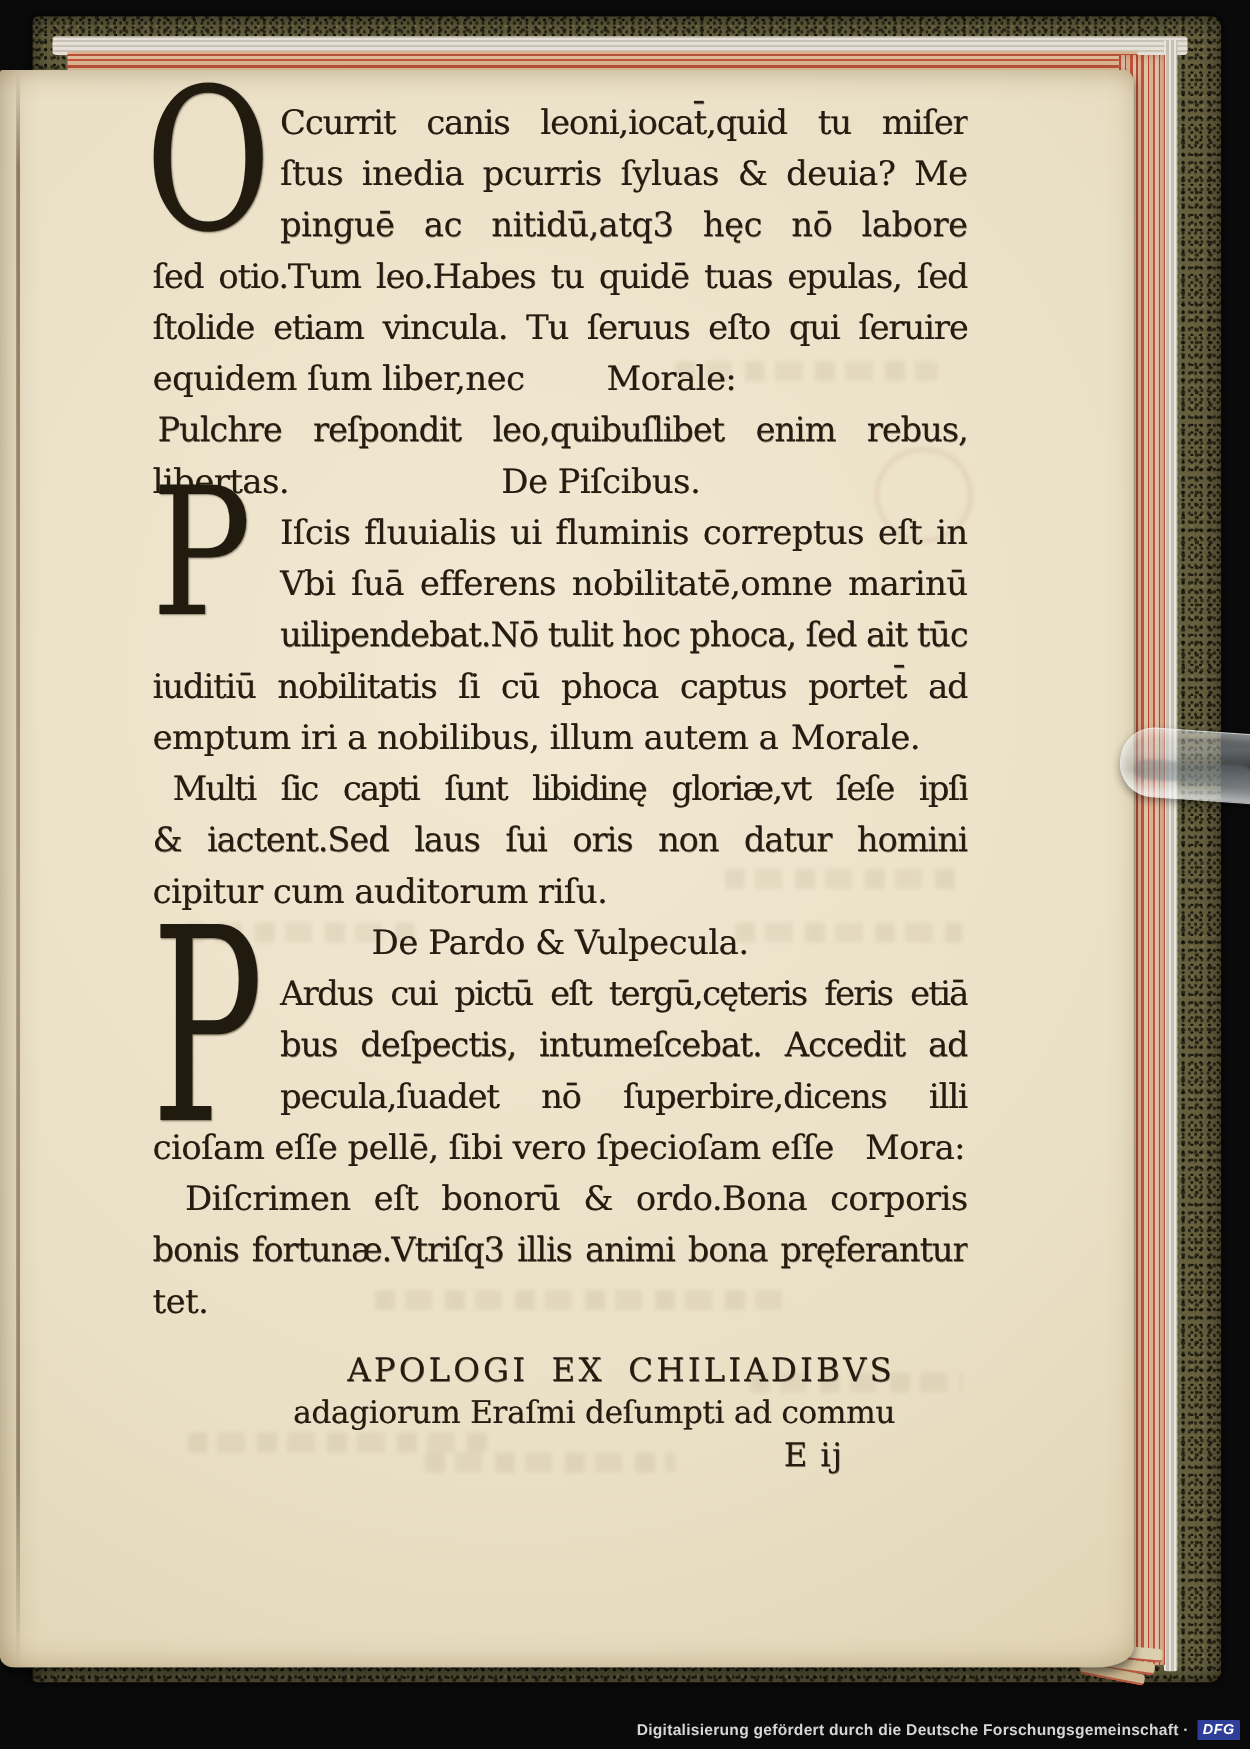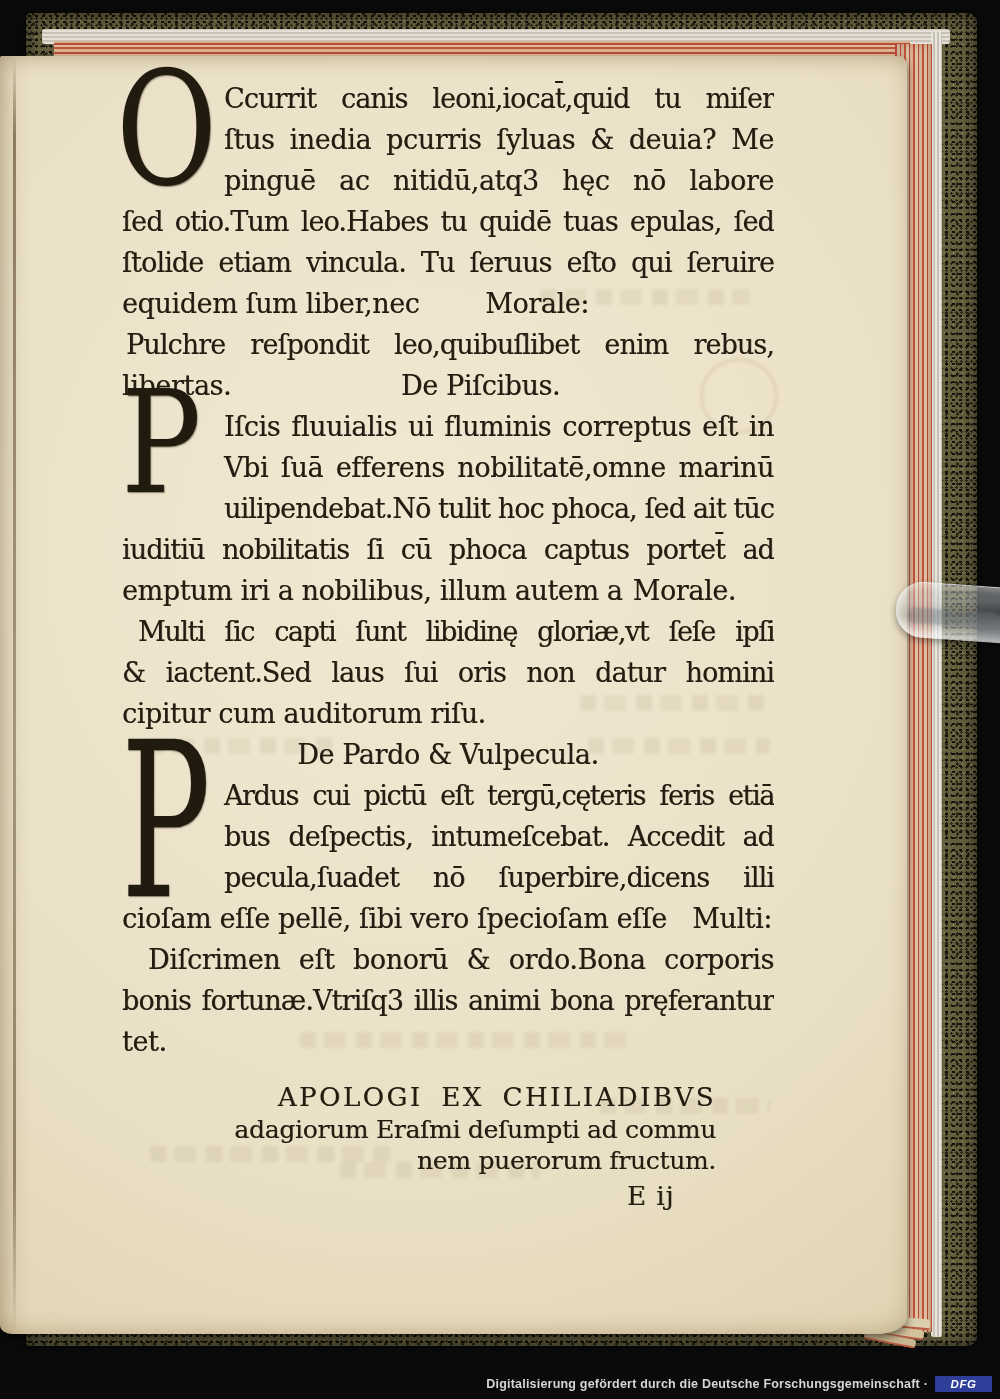--- a/index.html
+++ b/index.html
@@ -127,21 +127,21 @@
     background:rgba(118,128,134,0.4); border-radius:10px; filter:blur(1px);
   }
 
   
   .footer-bar {
     position:absolute; right:8px; bottom:7px; display:flex; align-items:center; gap:7px;
     z-index:8; font-family:"Liberation Sans", sans-serif;
   }
   .credit { color:#d6d6d6; font-size:12.5px; font-weight:700; letter-spacing:0.2px; }
   .dfg-logo {
-    width:57px; height:16px; background:#2e3e99; color:#ffffff;
+    width:34px; height:16px; background:#2e3e99; color:#ffffff;
     display:flex; align-items:center; justify-content:center;
     font-style:italic; font-weight:700; font-size:11.5px; letter-spacing:0.5px;
     border-radius:1px;
   }
 </style>
 </head>
 <body>
 
 <div class="scene">
 
@@ -200,30 +200,29 @@
     <div class="l just tight">&amp; iactent.Sed laus ſui oris non datur homini laudi,at ex</div>
     <div class="l">cipitur cum auditorum riſu.</div>
 
     <div class="l center-row">De Pardo &amp; Vulpecula.</div>
 
     <div class="l just ind vtight">Ardus cui pictū eſt tergū,cęteris feris etiā leoni/</div>
     <div class="l just ind tight">bus deſpectis, intumeſcebat. Accedit ad hūc vul/</div>
     <div class="l just ind tight">pecula,ſuadet nō ſuperbire,dicens illi quidē ſpe/</div>
     <div class="l flexline pr2">
       <span>cioſam eſſe pellē, ſibi vero ſpecioſam eſſe mentē.</span>
-      <span class="morale">Multi:</span>
+      <span class="morale">Mora:</span>
     </div>
     <div class="l just pl26">Diſcrimen eſt bonorū &amp; ordo.Bona corporis pręſtant</div>
     <div class="l just tight">bonis fortunæ.Vtriſq3 illis animi bona pręferantur opor</div>
     <div class="l">tet.</div>
 
     <div class="colophon">
       <div class="colophon-title">APOLOGI EX CHILIADIBVS</div>
       <div class="colophon-sub">adagiorum Eraſmi deſumpti ad commu</div>
-      <div class="colophon-sub">nem puerorum fructum.</div>
     </div>
     <div class="signature-row">E ij</div>
 
   </div>
 
   <div class="clip"></div>
 
   <div class="footer-bar">
     <span class="credit">Digitalisierung gefördert durch die Deutsche Forschungsgemeinschaft ·</span>
     <span class="dfg-logo">DFG</span>

